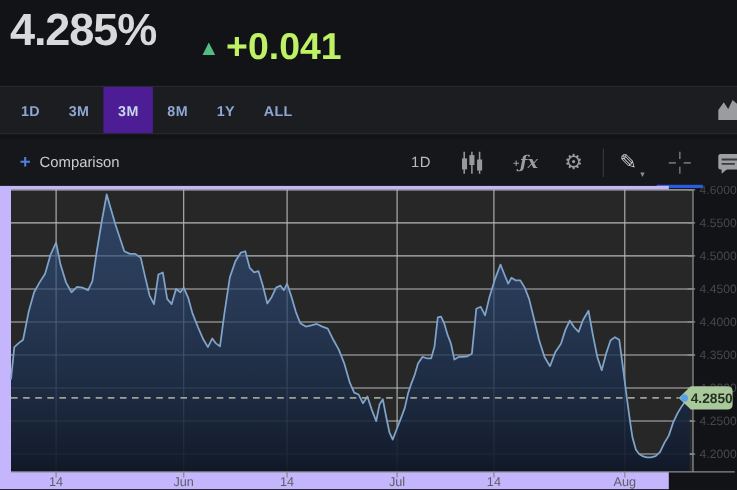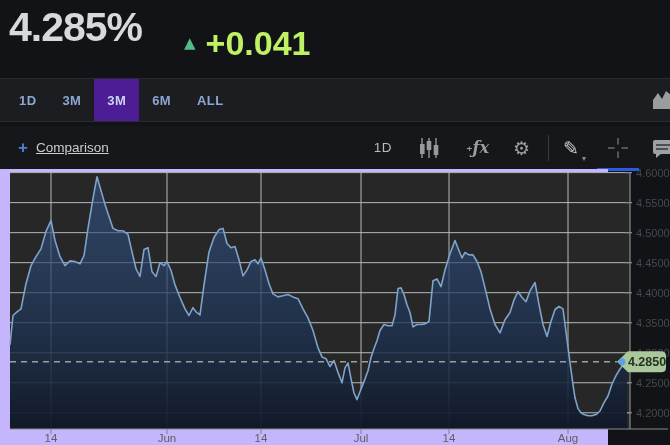--- a/index.html
+++ b/index.html
@@ -22,21 +22,21 @@
   .range-item{display:flex;align-items:center;padding:0 13px;font-size:13px;font-weight:700;
               color:#8ca7d3;letter-spacing:.4px;cursor:pointer;}
   .range-item.selected{background:#4c1d95;color:#c9d7ee;}
   .range-chart-icon{position:absolute;right:-6px;top:9px;width:26px;height:26px;}
 
   
   .toolbar{position:absolute;left:0;top:126px;width:670px;height:43px;background:#16171a;
            display:flex;align-items:center;}
   .comparison{display:flex;align-items:center;gap:8px;margin-left:18px;cursor:pointer;}
   .comp-plus{color:#4d82d8;font-size:17px;font-weight:700;line-height:1;}
-  .comp-label{color:#caccce;font-size:13.5px;text-decoration:underline;}
+  .comp-label{color:#caccce;font-size:13.5px;}
   .tb-right{position:absolute;right:0;top:0;height:43px;display:flex;align-items:center;}
   .tb-interval{color:#b8babc;font-size:13.5px;letter-spacing:.5px;margin-right:26px;cursor:pointer;}
   .tb-icon{display:flex;align-items:center;justify-content:center;cursor:pointer;position:relative;}
   .glyph{font-family:"DejaVu Sans",sans-serif;color:#9b9da0;}
   .gear{font-size:19px;}
   .pencil{font-size:19px;color:#c9cbcd;}
   .fx{color:#9b9da0;font-size:16px;font-style:italic;font-weight:700;
       font-family:"DejaVu Serif",serif;}
   .fx sup{font-size:8px;font-style:normal;}
   .tb-divider{width:1px;height:26px;background:#3a3b3e;margin:0 14px 0 18px;}
@@ -60,21 +60,22 @@
     <div class="chg-wrap">
       <span class="chg-arrow">▲</span>
       <span class="chg-val">+0.041</span>
     </div>
   </div>
 
   <div class="rangebar">
     <div class="range-item">1D</div>
     <div class="range-item">3M</div>
     <div class="range-item selected">3M</div>
-    <div class="range-item">6M</div>
+    <div class="range-item">8M</div>
+    <div class="range-item">1Y</div>
     <div class="range-item">ALL</div>
     <svg class="range-chart-icon" viewBox="0 0 26 26">
       <polygon points="3,21 3,12 8,5 12,11 16,3 22,8 22,21" fill="#9a9c9e"></polygon>
     </svg>
   </div>
 
   <div class="toolbar">
     <div class="comparison">
       <span class="comp-plus">+</span>
       <span class="comp-label">Comparison</span>

